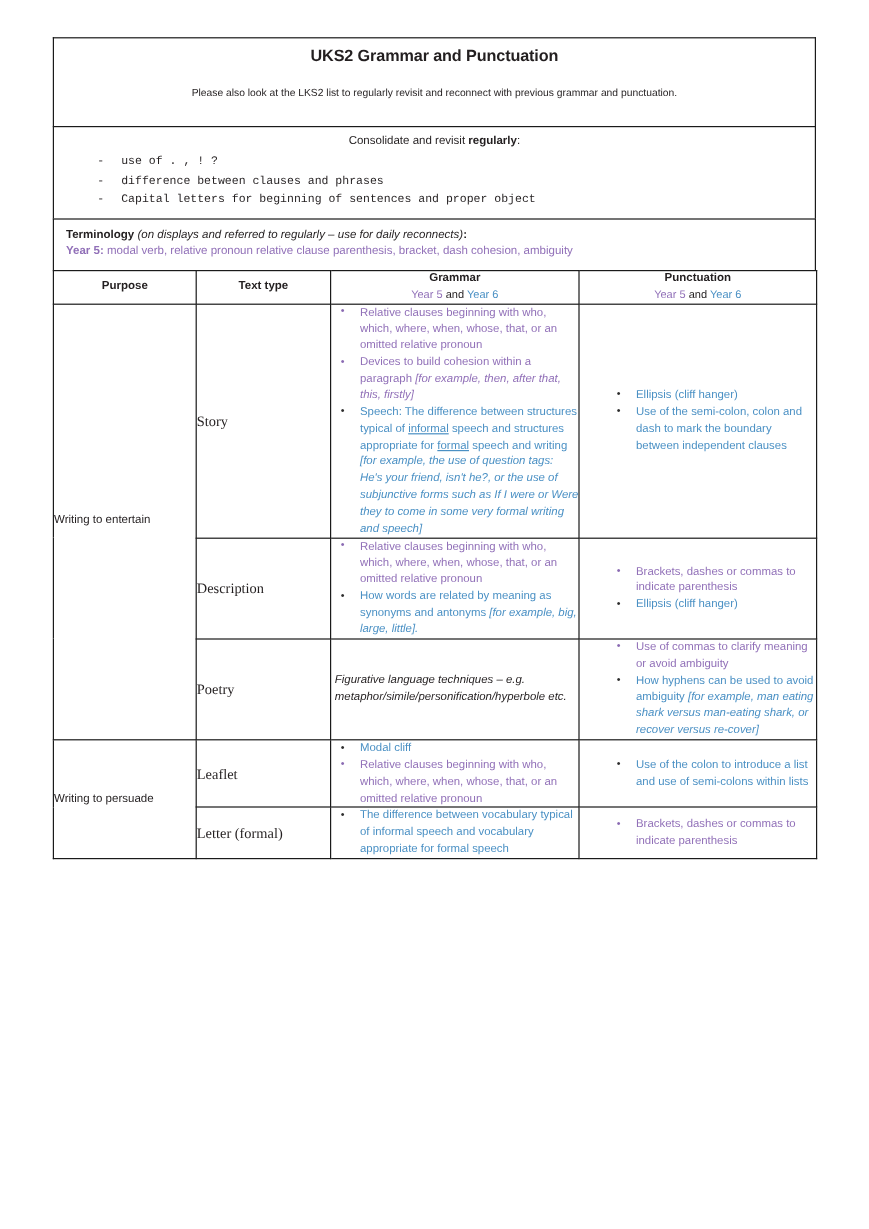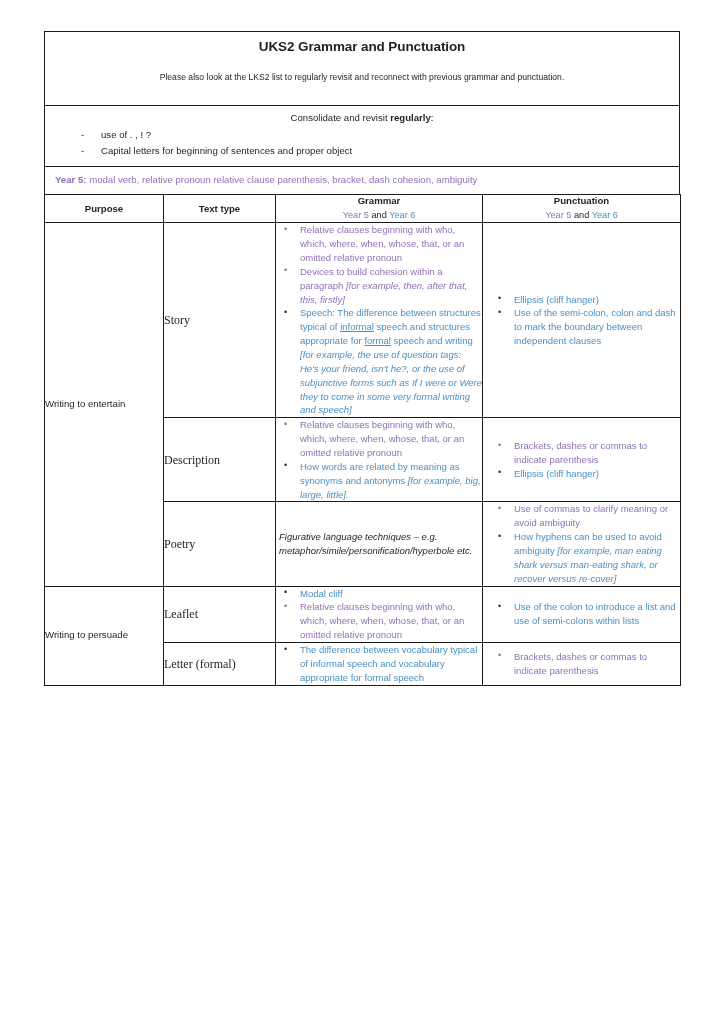--- a/index.html
+++ b/index.html
@@ -61,20 +61,21 @@
     font-size: 9.6px;
     margin: 0 0 2px 0;
     line-height: 1.35;
     text-align: center;
   }
   .consolidate-head b { font-weight: bold; }
   .dash-list {
     list-style: none;
     margin: 0;
     padding: 0 0 0 26px;
+    font-family: Liberation Mono, monospace;
   }
   .dash-list li {
     font-size: 9.6px;
     line-height: 1.62;
     position: relative;
     padding-left: 20px;
   }
   .dash-list li::before {
     content: "-";
     position: absolute;
@@ -148,21 +149,21 @@
     font-size: 12px;
     padding: 4px 6px 4px 9px;
     line-height: 1.35;
     vertical-align: middle;
     font-family: Liberation Serif, serif;
   }
   td.content-cell {
     padding: 6px 7px 7px 5px;
     vertical-align: middle;
   }
-  td.content-cell.pad-mid { padding-left: 7px; }
+  td.content-cell.pad-mid { padding-left: 23px; }
 
   ul.bullets {
     list-style: none;
     margin: 0;
     padding: 0;
   }
   ul.bullets > li {
     position: relative;
     padding-left: 24px;
     font-size: 9.5px;
@@ -203,25 +204,29 @@
       <div class="doc-title">UKS2 Grammar and Punctuation</div>
       <div class="doc-subtitle">Please also look at the LKS2 list to regularly revisit and reconnect with previous grammar and punctuation.</div>
     </div>
 
     <div class="box consolidate-block">
       <p class="consolidate-head">
         <span>Consolidate and revisit </span><b>regularly</b><span>:</span>
       </p>
       <ul class="dash-list">
         <li>use of . , ! ?</li>
+        <li>difference between clauses and phrases</li>
         <li>Capital letters for beginning of sentences and proper object</li>
       </ul>
     </div>
 
     <div class="box terminology-block">
+      <p class="term-head">
+        <span class="lbl">Terminology</span><span class="note"> (on displays and referred to regularly – use for daily reconnects)</span><span class="lbl">:</span>
+      </p>
       <p class="term-line y5">
         <span class="yr">Year 5</span><span class="yr">: </span><span>modal verb, relative pronoun relative clause parenthesis, bracket, dash cohesion, ambiguity</span>
       </p>
     </div>
 
     <table class="grid">
       <colgroup>
         <col class="c-purpose">
           <col class="c-texttype">
           <col class="c-grammar">

